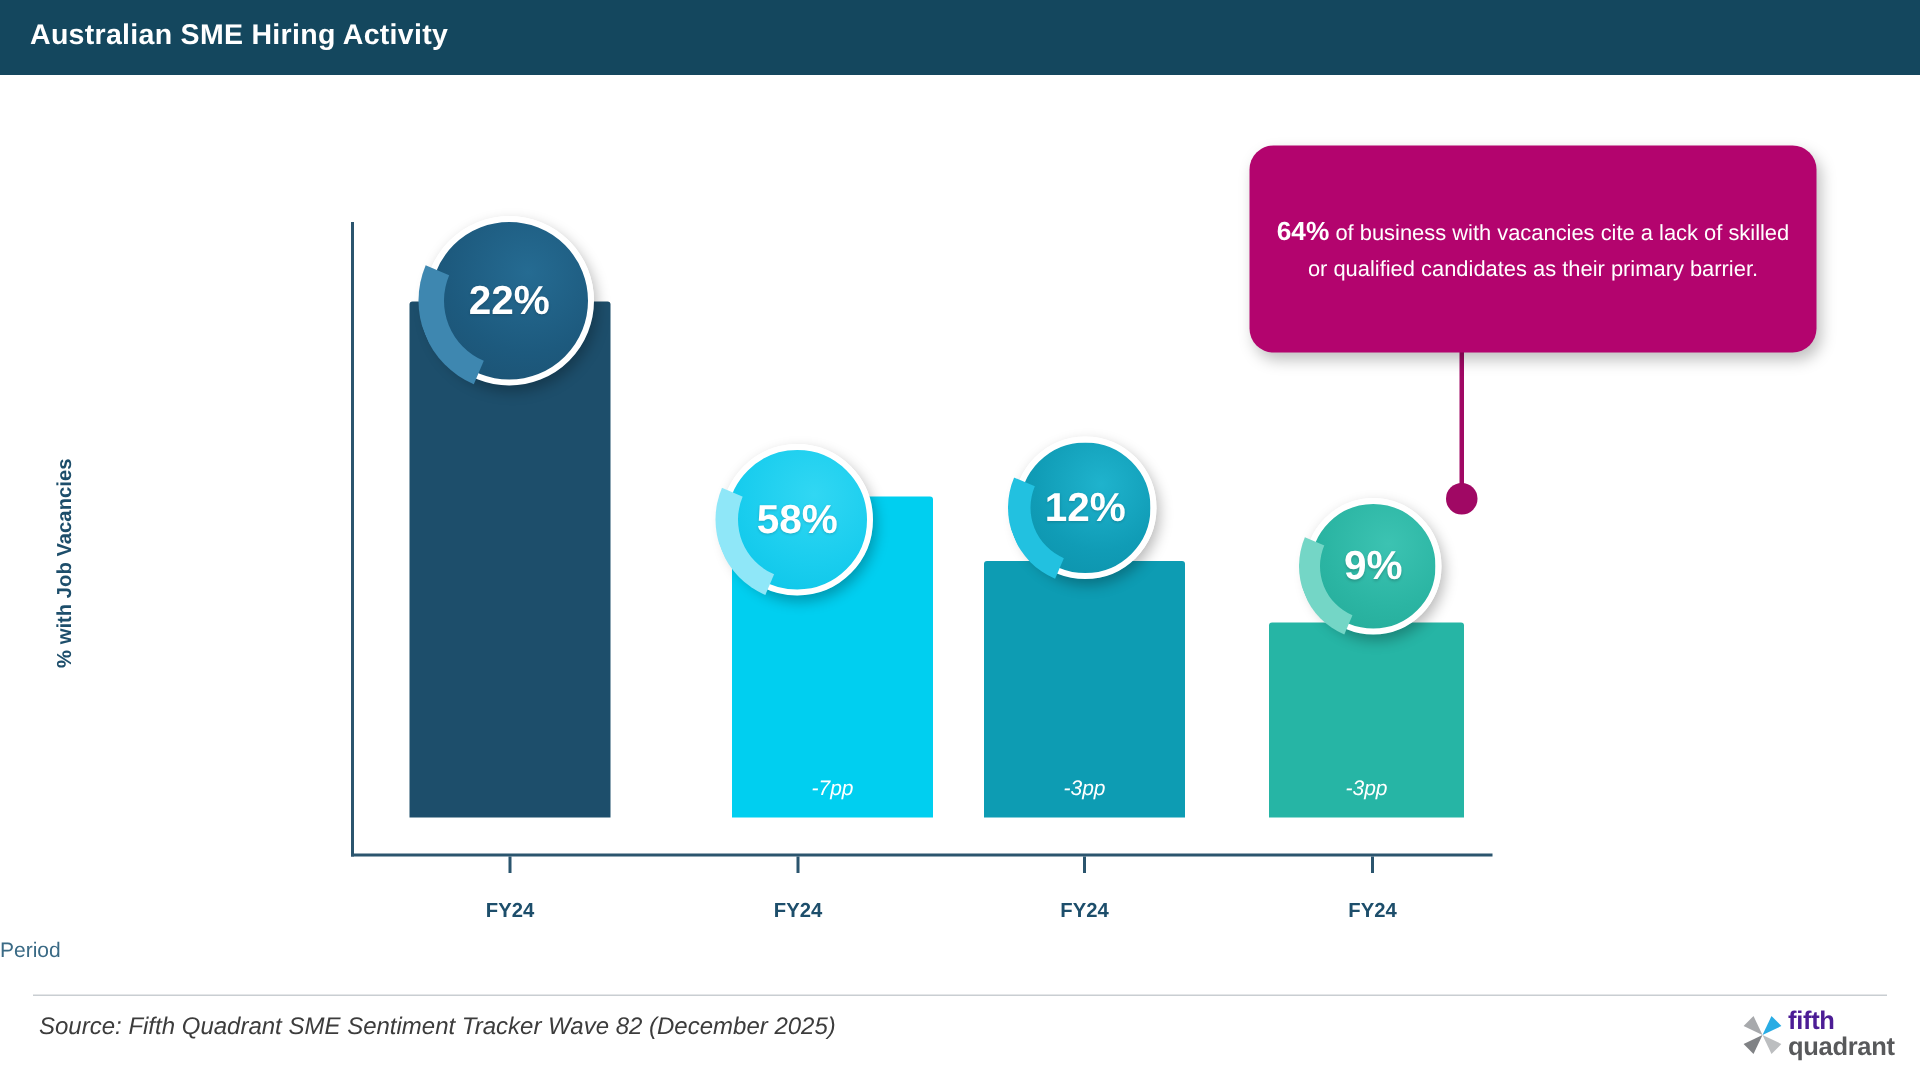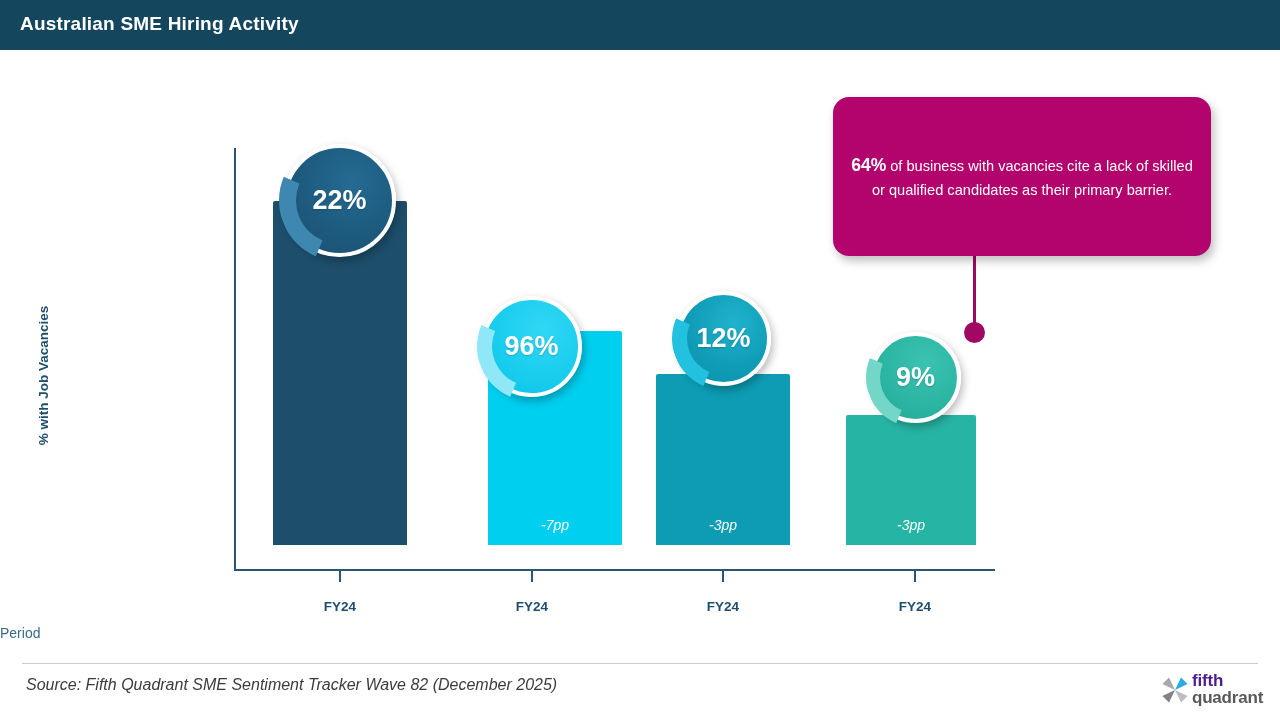--- a/index.html
+++ b/index.html
@@ -114,21 +114,21 @@
     border-radius: 50%;
     border-style: solid;
     border-color: transparent;
     pointer-events: none;
   }
 
   
   #callout {
     position: absolute;
     left: 833px; top: 47px;
-    width: 378px; height: 159px;
+    width: 378px; height: 138px;
     background: #b3046e;
     border-radius: 16px;
     box-shadow: 3px 5px 10px rgba(0,0,0,0.25);
     display: flex;
     align-items: center;
     justify-content: center;
     padding: 12px 18px;
   }
   #callout-text {
     font-size: 14.6px;
@@ -219,21 +219,21 @@
 
     <div class="marker" style="left:283px; top:94px; width:113px; height:113px;
          background:radial-gradient(circle at 62% 32%, #256b92 0%, #1d5a7e 55%, #1b4f6f 100%);">
       <div class="marker-value">22%</div>
     </div>
     <div class="marker-arc" style="left:279px; top:90px; width:121px; height:121px;
          border-width:17px; border-left-color:#3e87b0; transform:rotate(-22deg);"></div>
 
     <div class="marker" style="left:481px; top:246px; width:101px; height:101px;
          background:radial-gradient(circle at 62% 32%, #31d7f3 0%, #19cdee 55%, #09c3e6 100%);">
-      <div class="marker-value">96%</div>
+      <div class="marker-value">58%</div>
     </div>
     <div class="marker-arc" style="left:477px; top:242px; width:109px; height:109px;
          border-width:15px; border-left-color:#8fe7f8; transform:rotate(-22deg);"></div>
 
     <div class="marker" style="left:676px; top:241px; width:95px; height:95px;
          background:radial-gradient(circle at 62% 32%, #1fb3cd 0%, #109cb6 55%, #0b90a9 100%);">
       <div class="marker-value">12%</div>
     </div>
     <div class="marker-arc" style="left:672px; top:237px; width:103px; height:103px;
          border-width:15px; border-left-color:#22c1e0; transform:rotate(-22deg);"></div>

